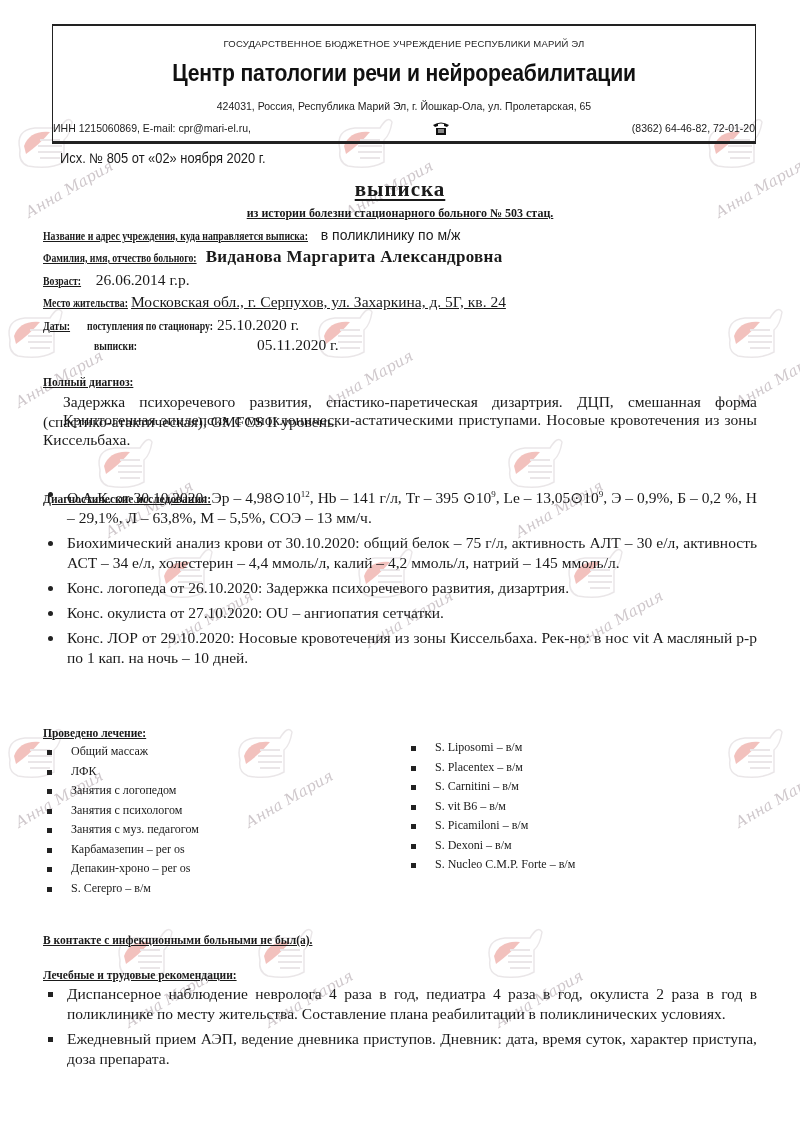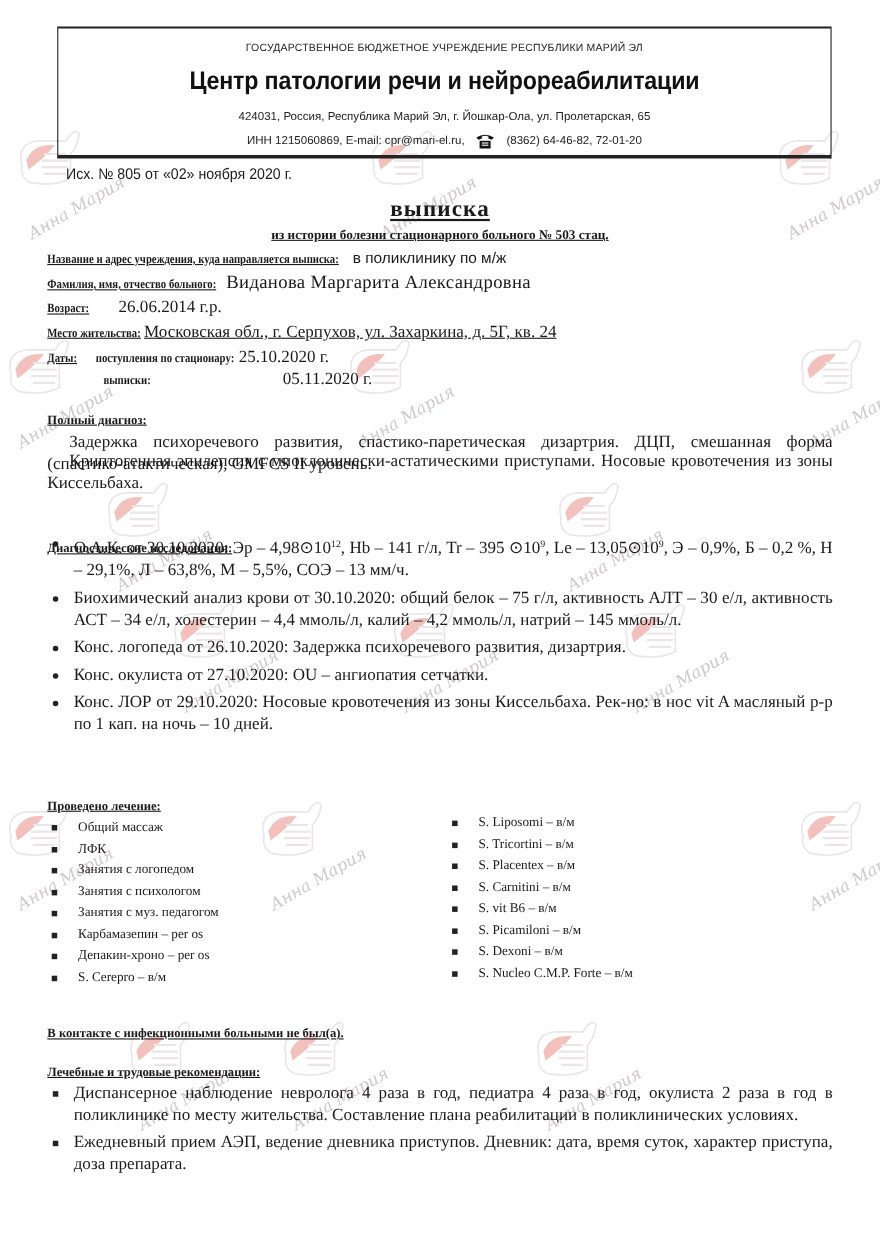--- a/index.html
+++ b/index.html
@@ -12,34 +12,34 @@
     .wm-text { position: absolute; font-family: "DejaVu Serif", serif; font-style: italic; font-size: 15px; color: #cfc8cc; transform: rotate(-30deg); pointer-events: none; white-space: nowrap; }
 
     .header-box {
       position: absolute; left: 52px; top: 24px; width: 702px; height: 115px;
       border: 2px solid #222; border-left-width: 1px; border-right-width: 1px; border-bottom-width: 3px;
       font-family: "Liberation Sans", sans-serif; text-align: center;
     }
     .hdr-small { position: absolute; left: 0; right: 0; top: 12px; font-size: 9.5px; letter-spacing: 0.2px; color: #222; }
     .hdr-title { position: absolute; left: 0; right: 0; top: 34px; font-size: 23px; font-weight: bold; letter-spacing: -0.2px; transform: scaleX(0.92); color: #111; }
     .hdr-addr { position: absolute; left: 0; right: 0; top: 74px; font-size: 10.5px; color: #222; }
-    .hdr-contact { position: absolute; left: 0; right: 0; top: 94px; font-size: 10.5px; color: #222; display: flex; justify-content: center; align-items: center; gap: 10px; }
+    .hdr-contact { position: absolute; left: 0; right: 0; top: 94px; font-size: 10.5px; color: #222; display: flex; justify-content: space-between; align-items: center; gap: 28px; }
     .phone-icon { width: 18px; height: 16px; display: inline-block; }
 
     .outgoing { position: absolute; left: 60px; top: 150px; font-family: "Liberation Sans", sans-serif; font-size: 14px; transform: scaleX(0.92); transform-origin: left; }
 
     .doc-title { position: absolute; left: 0; right: 0; top: 177px; text-align: center; }
     .doc-title span { font-size: 21px; font-weight: bold; letter-spacing: 1px; text-decoration: underline; text-decoration-thickness: 2px; text-underline-offset: 3px; margin-top: 32px; }
     .doc-subtitle { position: absolute; left: 0; right: 0; top: 206px; text-align: center; font-size: 12px; font-weight: bold; text-decoration: underline; }
 
     .field { position: absolute; left: 43px; white-space: nowrap; }
     .lbl { font-size: 11.5px; font-weight: bold; text-decoration: underline; transform: scaleX(0.85); display: inline-block; transform-origin: left; }
     .val { font-size: 15.5px; }
     .val-sans { font-family: "Liberation Sans", sans-serif; font-size: 14px; }
-    .val-big { font-size: 17px; font-weight: normal; letter-spacing: 0.3px; }
+    .val-big { font-size: 17px; font-weight: bold; letter-spacing: 0.3px; }
     .sublbl { font-size: 11.5px; font-weight: bold; transform: scaleX(0.85); display: inline-block; transform-origin: left; }
 
     .section-head { position: absolute; left: 43px; font-size: 11.5px; font-weight: bold; text-decoration: underline; }
 
     .para { position: absolute; left: 43px; width: 714px; font-size: 15.5px; line-height: 20px; text-align: justify; }
     .para .indent { display: inline-block; width: 20px; }
 
     .blist { position: absolute; left: 43px; width: 714px; margin: 0; padding: 0; list-style: none; font-size: 15.5px; line-height: 20px; }
     .blist li { position: relative; padding-left: 24px; text-align: justify; margin-bottom: 5px; }
     .blist li .dot { position: absolute; left: 5px; top: 8px; width: 5px; height: 5px; border-radius: 50%; background: #222; }
@@ -184,21 +184,21 @@
 <div class="field" style="top:226px;">
   <span class="lbl">Название и адрес учреждения, куда направляется выписка:</span>
   <span class="val-sans" style="margin-left:-38px;">в поликлинику по м/ж</span>
 </div>
 <div class="field" style="top:247px;">
   <span class="lbl">Фамилия, имя, отчество больного:</span>
   <span class="val-big" style="margin-left:-22px;">Виданова Маргарита Александровна</span>
 </div>
 <div class="field" style="top:271px;">
   <span class="lbl">Возраст:</span>
-  <span class="val" style="margin-left:16px;">26.06.2014 г.р.</span>
+  <span class="val" style="margin-left:4px;">26.06.2014 г.р.</span>
 </div>
 <div class="field" style="top:293px;text-decoration:underline;">
   <span class="lbl">Место жительства:</span>
   <span class="val" style="margin-left:-16px;">Московская обл., г. Серпухов, ул. Захаркина, д. 5Г, кв. 24</span>
 </div>
 <div class="field" style="top:316px;">
   <span class="lbl">Даты:</span>
   <span class="sublbl" style="margin-left:8px;">поступления по стационару:</span>
   <span class="val" style="margin-left:-22px;">25.10.2020 г.</span>
 </div>
@@ -226,21 +226,20 @@
   <li><span class="sq"></span><span>ЛФК</span></li>
   <li><span class="sq"></span><span>Занятия с логопедом</span></li>
   <li><span class="sq"></span><span>Занятия с психологом</span></li>
   <li><span class="sq"></span><span>Занятия с муз. педагогом</span></li>
   <li><span class="sq"></span><span>Карбамазепин – per os</span></li>
   <li><span class="sq"></span><span>Депакин-хроно – per os</span></li>
   <li><span class="sq"></span><span>S. Cerepro – в/м</span></li>
 </ul>
 <ul class="tlist" style="left:407px; top:738px;">
   <li><span class="sq"></span><span>S. Liposomi – в/м</span></li>
-  <li><span class="sq"></span><span>S. Tricortini – в/м</span></li>
   <li><span class="sq"></span><span>S. Placentex – в/м</span></li>
   <li><span class="sq"></span><span>S. Carnitini – в/м</span></li>
   <li><span class="sq"></span><span>S. vit B6 – в/м</span></li>
   <li><span class="sq"></span><span>S. Picamiloni – в/м</span></li>
   <li><span class="sq"></span><span>S. Dexoni – в/м</span></li>
   <li><span class="sq"></span><span>S. Nucleo C.M.P. Forte – в/м</span></li>
 </ul>
 
 <div class="section-head" style="top:934px;">В контакте с инфекционными больными не был(а).</div>
 

